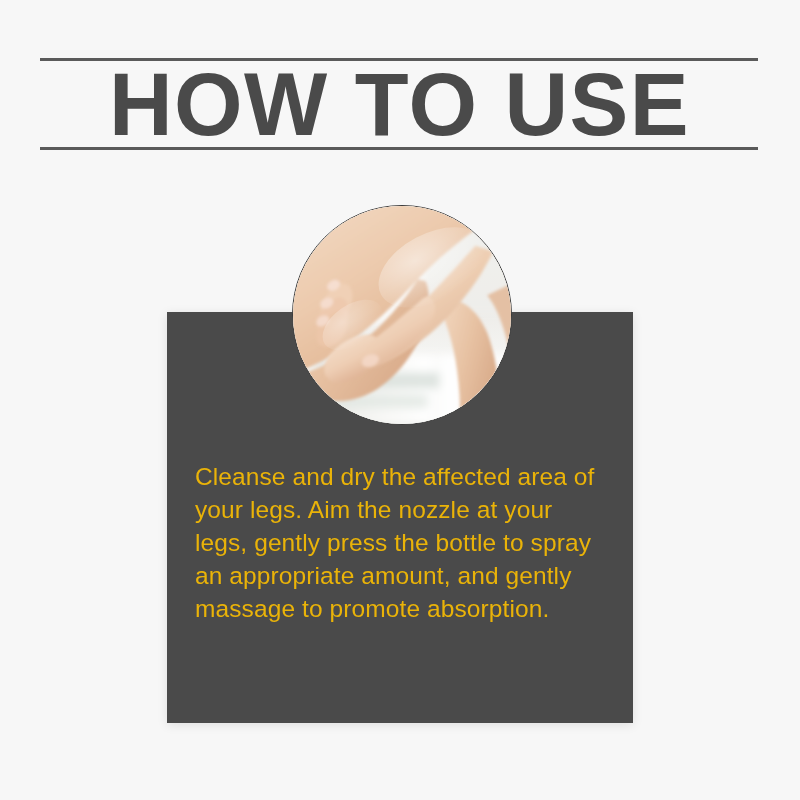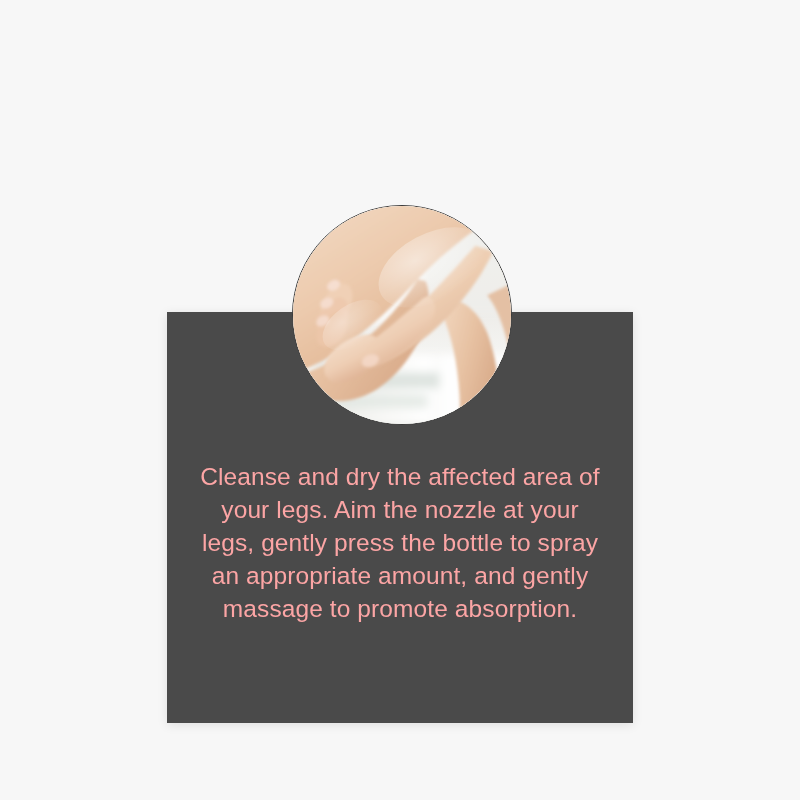--- a/index.html
+++ b/index.html
@@ -58,22 +58,21 @@
     background: #4a4a4a;
     box-shadow: 0 2px 10px rgba(0,0,0,0.10);
   }
   .card-body {
     position: absolute;
     left: 0;
     top: 148px;
     width: 466px;
     padding: 0 28px;
     box-sizing: border-box;
-    text-align: center;
-    color: #fca5a5;
+    color: #eab308;
     font-family: "Liberation Sans", sans-serif;
     font-size: 24.5px;
     line-height: 33px;
     font-weight: 400;
     letter-spacing: 0.1px;
     -webkit-font-smoothing: antialiased;
   }
 
   
   .photo {
@@ -94,20 +93,23 @@
     width: 100%;
     height: 100%;
     display: block;
   }
 </style>
 </head>
 <body>
 
 <div class="page">
 
+  <div class="header">
+    <div class="header-title">HOW TO USE</div>
+  </div>
 
   <div class="card">
     <div class="card-body">Cleanse and dry the affected area of your legs. Aim the nozzle at your legs, gently press the bottle to spray an appropriate amount, and gently massage to promote absorption.</div>
   </div>
 
   <div class="photo">
     <svg class="photo-canvas" viewBox="0 0 220 220" preserveAspectRatio="xMidYMid slice">
       <defs>
         <linearGradient id="bgGrad" x1="0" y1="0" x2="0" y2="1">
           <stop offset="0%" stop-color="#f2f1ee"></stop>

